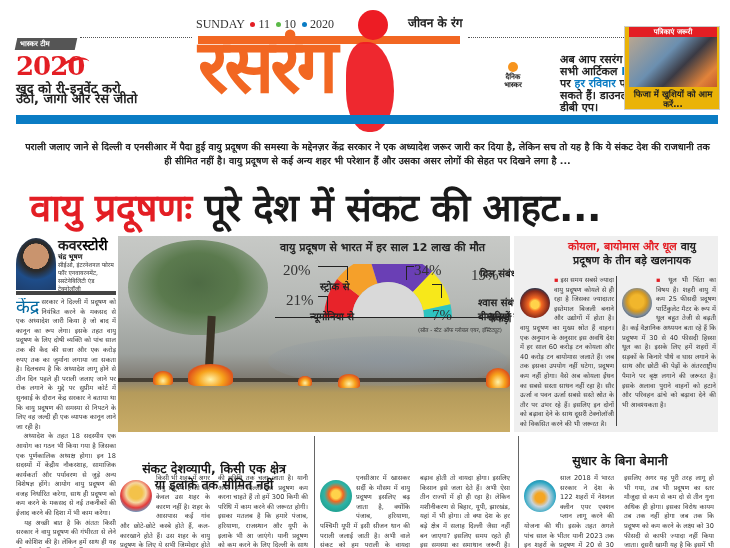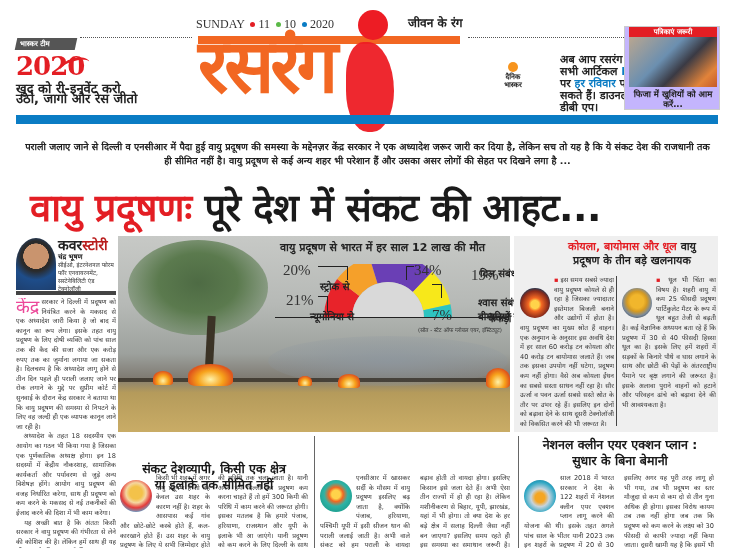--- a/index.html
+++ b/index.html
@@ -27,43 +27,43 @@
   .logo-red2 { position: absolute; left: 148px; top: 14px; width: 48px; height: 90px; background: #ed1c24; border-radius: 40% 60% 50% 50%; opacity: .95; }
 
   .blue-band { left: 16px; top: 115px; width: 702px; height: 9px; background: #0a7cc4; }
 
   .db-logo { left: 495px; top: 62px; width: 36px; text-align: center; }
   .db-sun { width: 10px; height: 10px; margin: 0 auto 1px; border-radius: 50%; background: #f7941d; }
   .db-name { font-size: 7px; font-weight: bold; line-height: 8px; color: #222; }
   .promo { left: 560px; top: 54px; width: 96px; font-size: 11px; line-height: 12px; color: #222; font-weight: bold; }
   .promo .blue { color: #0a7cc4; }
 
-  .teaser { left: 624px; top: 26px; width: 96px; height: 84px; background: #c4b5fd; border: 1px solid #ccc; }
+  .teaser { left: 624px; top: 26px; width: 96px; height: 84px; background: #eab308; border: 1px solid #ccc; }
   .teaser-head { position: absolute; left: 4px; top: 0; width: 88px; height: 10px; background: #e31e24; color: #fff; font-size: 7px; text-align: center; line-height: 10px; font-weight: bold; }
   .teaser-photo { position: absolute; left: 4px; top: 10px; width: 88px; height: 50px; background: linear-gradient(135deg, #b9a690 0%, #6b8fb0 40%, #3a3a44 60%, #e2833a 85%, #c45a2a 100%); }
   .teaser-cap { position: absolute; left: 2px; top: 62px; width: 92px; font-size: 8.5px; font-weight: bold; text-align: center; line-height: 10px; color: #222; }
 
   
   .intro { left: 20px; top: 140px; width: 695px; font-size: 9.5px; line-height: 14px; color: #222; text-align: center; font-weight: bold; }
 
   
   .headline { left: 30px; top: 185px; width: 680px; font-size: 38px; font-weight: bold; line-height: 46px; white-space: nowrap; letter-spacing: -0.5px; }
   .headline .red { color: #e31e24; }
   .headline .black { color: #1a1a1a; }
 
   
   .cover-photo { left: 16px; top: 238px; width: 40px; height: 52px; border-radius: 50% 50% 0 0; background: radial-gradient(circle at 50% 35%, #c9946e 0 32%, #2a2a2a 33% 38%, #1e4d8a 60%, #1e3f6e 100%); overflow: hidden; }
   .cover-label { left: 58px; top: 235px; font-size: 14px; font-weight: bold; white-space: nowrap; }
   .cover-label .k { color: #222; }
-  .cover-label .s { color: #b91c1c; }
+  .cover-label .s { color: #000000; }
   .author-name { left: 58px; top: 252px; font-size: 7px; font-weight: bold; color: #222; }
   .author-desc { left: 58px; top: 261px; width: 58px; font-size: 6px; line-height: 8px; color: #333; }
   .author-bar { left: 16px; top: 291px; width: 100px; height: 4px; background: #444; }
   .body-text { font-size: 6.6px; line-height: 9.6px; color: #333; text-align: justify; overflow: hidden; }
-  .dropcap { float: left; font-size: 18px; line-height: 18px; color: #ec4899; margin-right: 2px; }
+  .dropcap { float: left; font-size: 18px; line-height: 18px; color: #0369a1; margin-right: 2px; }
 
   
   .main-photo { left: 118px; top: 236px; width: 392px; height: 196px; overflow: hidden;
     background: linear-gradient(180deg, #c7c9c6 0%, #b6b9b6 35%, #9da19d 60%, #807c74 72%, #b59b5b 80%, #c9ac66 100%); }
   .tree-canopy { position: absolute; left: 10px; top: 4px; width: 140px; height: 95px; border-radius: 50%;
     background: radial-gradient(ellipse at 50% 45%, #4e6b44 0%, #5b7a4e 40%, rgba(100,130,90,.6) 70%, rgba(160,170,150,0) 100%); }
   .tree-trunk { position: absolute; left: 88px; top: 80px; width: 8px; height: 65px; background: #3b3326; transform: rotate(3deg); }
   .fire { position: absolute; border-radius: 50% 50% 20% 20%; background: radial-gradient(ellipse at 50% 70%, #fff2a8 0%, #f7a21b 40%, #e0561b 70%, rgba(224,86,27,0) 100%); }
   .smoke { position: absolute; left: 150px; top: 100px; width: 240px; height: 50px; border-radius: 50%; background: radial-gradient(ellipse, rgba(140,150,160,.75), rgba(160,170,175,0)); }
   .burn-line { position: absolute; left: 0; top: 142px; width: 392px; height: 4px; background: #2a241c; opacity: .7; }
@@ -249,21 +249,21 @@
   <div class="art-col body-text" style="left:0;">
     <div class="art-icon" style="background:radial-gradient(circle at 50% 45%, #ffd34a 0 18%, #f26722 30%, #2fb3a5 50%, #1c9d8e 80%);"></div>
     <span>एनसीआर में खासकर सर्दी के मौसम में वायु प्रदूषण इसलिए बढ़ जाता है, क्योंकि पंजाब, हरियाणा, पश्चिमी यूपी में इसी सीजन धान की पराली जलाई जाती है। अभी वाले संकट को हम पराली के वायदा पहलियों के कि भाप को छोड़ी केवल इस तीन जगहों पर ही</span>
   </div>
   <div class="art-col body-text" style="left:100px;">
     <span>बढ़ाव होती तो वायदा होगा। इसलिए किसान इसे जला देते हैं। अभी ऐसा तीन राज्यों में हो ही रहा है। लेकिन मशीनीकरण से बिहार, यूपी, झारखंड, यहां में भी होगा। तो क्या देश के हर बड़े क्षेत्र में सलाह दिल्ली जैसा नहीं बन जाएगा? इसलिए समय रहते ही इस समस्या का समाधान जरूरी है। इसका सबसे आसान उपाय यह है कि फिर</span>
   </div>
 </div>
 
 <div class="art-title" style="left:522px; width:196px;">
-  <span>नेशनल क्लीन एयर एक्शन प्लान :</span><br>
+  <br>
   <span>सुधार के बिना बेमानी</span>
 </div>
 <div class="art-body" style="left:524px; width:194px;">
   <div class="art-col body-text" style="left:0;">
     <div class="art-icon" style="background:radial-gradient(circle at 50% 55%, #f5a623 0 20%, #c7d3dc 38%, #2fa7c4 65%, #1b87a6 80%);"></div>
     <span>साल 2018 में भारत सरकार ने देश के 122 शहरों में नेशनल क्लीन एयर एक्शन प्लान लागू करने की योजना की थी। इसके तहत अगले पांच साल के भीतर यानी 2023 तक इन शहरों के प्रदूषण में 20 से 30 फीसदी तक की कमी करने की बात की</span>
   </div>
   <div class="art-col body-text" style="left:100px;">
     <span>इसलिए अगर यह पूरी तरह लागू हो भी गया, तब भी प्रदूषण का स्तर मौजूदा से कम से कम दो से तीन गुना अधिक ही होगा। इसका विरोध कायम तब तक नहीं होगा जब तक कि प्रदूषण को कम करने के लक्ष्य को 30 फीसदी से काफी ज्यादा नहीं किया जाता। दूसरी खामी यह है कि इसमें भी फोकस केवल शहर के प्रदूषण</span>
   </div>

